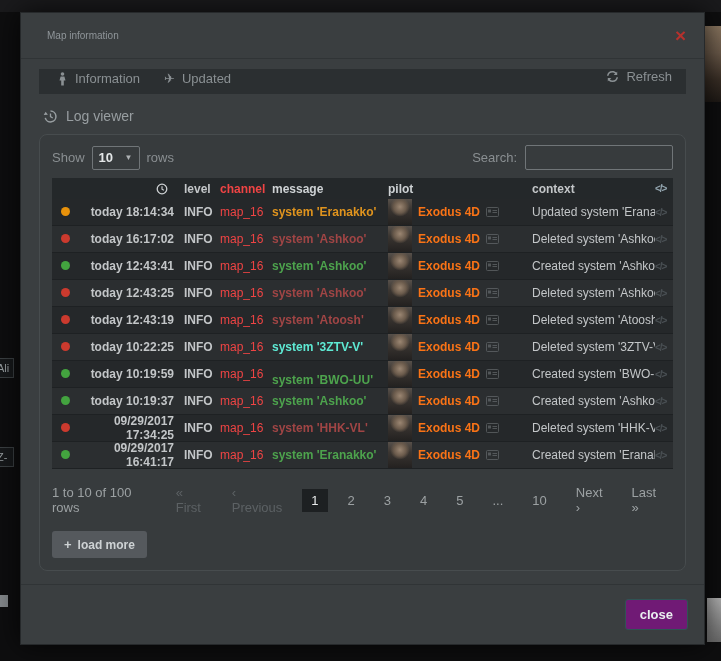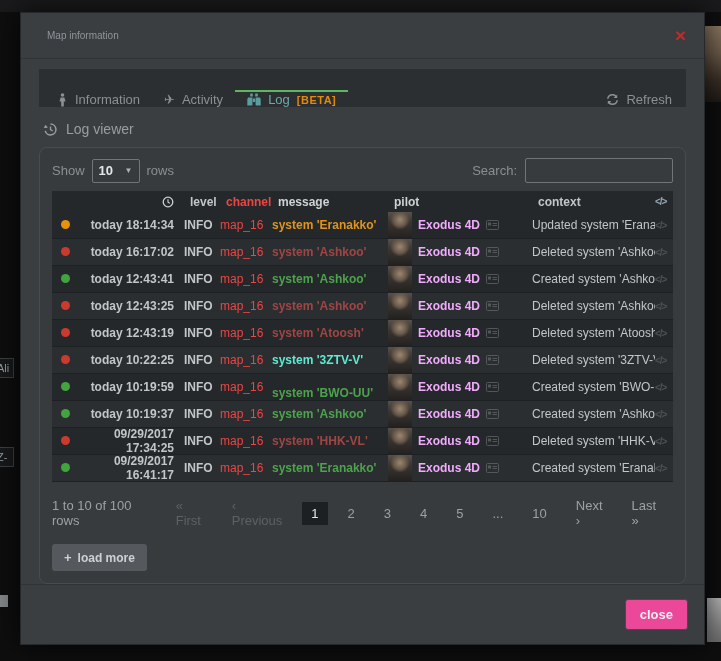--- a/index.html
+++ b/index.html
@@ -40,21 +40,21 @@
     padding:0 18px 0 26px; border-bottom:1px solid #303436;
   }
   .modal-title { font-size:10px; color:#8f9599; }
   .close-x {
     margin-left:auto; font-size:19px; font-weight:bold; color:#b5312d;
     cursor:pointer; line-height:1;
   }
   .modal-body { flex:1 1 auto; padding:10px 18px 0 18px; overflow:hidden; }
   
   .tabbar {
-    height:38px; background:#2b2f31; display:flex; align-items:flex-end;
+    height:25px; background:#2b2f31; display:flex; align-items:flex-start;
     padding-left:6px;
   }
   .tab {
     display:flex; align-items:center; gap:7px; padding:0 12px;
     font-size:13px; color:#8a9093; cursor:pointer; border-top:2px solid transparent;
   }
   .tab .glyph { font-size:13px; line-height:1; }
   .tab.active { border-top-color:#5cb85c; }
   .tab.active .tab-label { color:#6fa8a8; }
   .beta-badge { font-size:11px; font-weight:bold; color:#e28a0d; letter-spacing:0.5px; }
@@ -84,21 +84,21 @@
   .search-wrap { margin-left:auto; display:flex; align-items:center; gap:8px; }
   .search-input {
     width:148px; height:25px; background:transparent;
     border:1px solid #707578; border-radius:2px; color:#e4e7e8;
     font-size:13px; padding:0 6px; outline:none;
   }
   
   .table { margin-top:8px; font-size:12px; }
   .thead, .trow { display:flex; align-items:center; }
   .thead {
-    height:21px; background:#24282a; color:#ced2d4; font-weight:bold;padding-left:6px;
+    height:21px; background:#24282a; color:#ced2d4; font-weight:bold;
   }
   .trow { height:27px; border-bottom:1px solid #1e2123; cursor:pointer; }
   .trow:nth-child(odd)  { background:#25282a; }
   .trow:nth-child(even) { background:#2b2e30; }
   .c-status  { flex:0 0 26px; padding-left:9px; }
   .c-time    { flex:0 0 96px; text-align:right; font-weight:bold; color:#c3c6c8; }
   .c-level   { flex:0 0 46px; padding-left:10px; font-weight:bold; color:#c3c6c8; }
   .c-channel { flex:0 0 52px; color:#ef4444; }
   .c-message { flex:0 0 116px; font-weight:bold; white-space:nowrap; overflow:hidden; }
   .c-pilot   { flex:0 0 144px; display:flex; align-items:center; gap:6px; align-self:stretch; }
@@ -106,21 +106,21 @@
   .c-code    { flex:0 0 18px; color:#4a5054; font-size:10px; font-weight:bold; letter-spacing:-1px; }
   .thead .c-time { padding-right:6px; }
   .thead .c-code { color:#93a5af; }
   .dot { display:inline-block; width:9px; height:9px; border-radius:50%; }
   .avatar {
     width:24px; height:26px; flex:0 0 24px;
     background:
       radial-gradient(circle at 50% 30%, #9b8672 0%, #6b5b4c 28%, rgba(0,0,0,0) 45%),
       linear-gradient(180deg,#57504a 0%, #3a3531 40%, #232120 100%);
   }
-  .pilot-name { font-weight:bold; color:#f0abfc; }
+  .pilot-name { font-weight:bold; color:#f97316; }
   .card-icon { opacity:0.55; }
   
   .pagination { display:flex; align-items:center; margin-top:12px; font-size:13px; color:#9ca1a3; }
   .pager { margin-left:auto; display:flex; align-items:center; margin-right:6px; }
   .page { padding:4px 9px; margin-left:11px; cursor:pointer; color:#9ca1a3; }
   .page.disabled { color:#5c6164; cursor:default; }
   .page.active { background:#1d2022; color:#e8eaeb; }
   .page.dots { cursor:default; }
   
   .load-more {
@@ -129,21 +129,21 @@
     color:#ced2d4; font-size:12px; font-weight:bold; padding:6px 12px;
     font-family:inherit;
   }
   .load-more .plus { font-size:13px; }
   
   .modal-footer {
     flex:0 0 60px; border-top:1px solid #303436;
     display:flex; align-items:center; justify-content:flex-end; padding:0 16px;
   }
   .close-btn {
-    background:#ec4899; border:1px solid #2f5454; border-radius:3px;
+    background:#701a75; border:1px solid #2f5454; border-radius:3px;
     color:#eaf0f0; font-size:13px; font-weight:bold; padding:7px 14px;
     cursor:pointer; font-family:inherit;
   }
 </style>
 </head>
 <body>
 
 <div class="bg-topbar"></div>
 <div class="bg-box ali">Ali</div>
 <div class="bg-box zed">Z-</div>
@@ -165,34 +165,21 @@
         <span>
           <svg class="icon" width="11" height="14" viewBox="0 0 11 14" fill="#8a9093">
             <circle cx="5.5" cy="2" r="1.8"></circle>
             <path d="M3.6 4.4h3.8l1.1 4h-1.7v5h-2.6v-5H2.5z"></path>
           </svg>
         </span>
         <span class="tab-label">Information</span>
       </div>
       <div class="tab">
         <span class="glyph">✈</span>
-        <span class="tab-label">Activity</span>
-      </div>
-      <div class="tab active">
-        <span>
-          <svg class="icon" width="14" height="13" viewBox="0 0 14 13" fill="#5b9ea0">
-            <rect x="3.2" y="0.5" width="2.6" height="3" rx="0.5"></rect>
-            <rect x="8.2" y="0.5" width="2.6" height="3" rx="0.5"></rect>
-            <path d="M1 4.5h4.4v8H0.3v-6z"></path>
-            <path d="M8.6 4.5H13l0.7 2v6H8.6z"></path>
-            <rect x="5.8" y="5.5" width="2.4" height="3.5"></rect>
-          </svg>
-        </span>
-        <span class="tab-label">Log</span>
-        <span class="beta-badge">[BETA]</span>
+        <span class="tab-label">Updated</span>
       </div>
       <div class="refresh">
         <span>
           <svg class="icon" width="13" height="13" viewBox="0 0 16 16" fill="#8a9093">
             <path d="M13.8 1.8v4.4H9.4l1.8-1.8A5 5 0 0 0 8 3a5 5 0 0 0-4.9 4H1.2A6.8 6.8 0 0 1 8 1.2c1.9 0 3.6.8 4.9 2l0.9-1.4zM2.2 14.2V9.8h4.4L4.8 11.6A5 5 0 0 0 8 13a5 5 0 0 0 4.9-4h1.9A6.8 6.8 0 0 1 8 14.8a6.8 6.8 0 0 1-4.9-2z"></path>
           </svg>
         </span>
         <span>Refresh</span>
       </div>
     </div>

